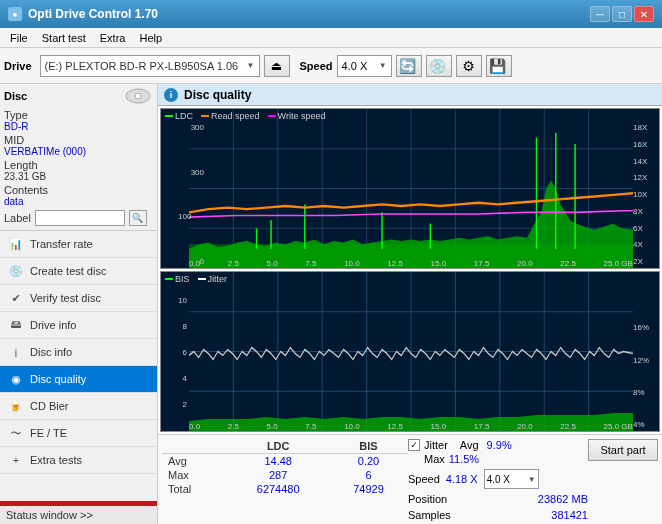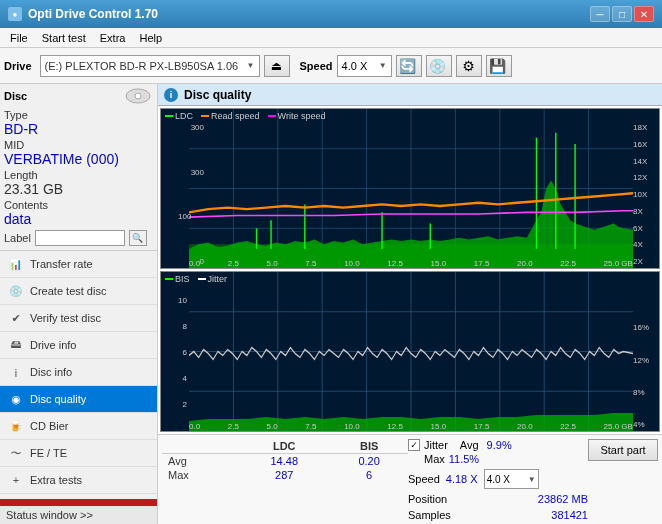--- a/index.html
+++ b/index.html
@@ -91,39 +91,39 @@
     .disc-section {
       border-bottom: 1px solid #ccc;
       padding: 4px;
     }
     .disc-header {
       display: flex; align-items: center; justify-content: space-between; margin-bottom: 4px;
     }
     .disc-title { font-size: 11px; font-weight: bold; }
     .disc-info-row { display: flex; justify-content: space-between; padding: 1px 0; flex-direction: column; }
     .disc-info-label { color: #333; font-size: 11px; }
-    .disc-info-value { color: #0000cc; font-size: 14px; }
+    .disc-info-value { color: #0000cc; font-size: 10px; }
     .disc-info-value.normal { color: #333; }
     .label-row { display: flex; align-items: center; gap: 4px; margin-top: 2px; }
     .label-input { border: 1px solid #999; height: 16px; width: 90px; font-size: 10px; }
 
     
     .nav-section { flex: 1; display: flex; flex-direction: column; }
     .nav-item {
       display: flex; align-items: center; gap: 6px;
       padding: 5px 8px; cursor: pointer; font-size: 11px; color: #333;
       border-bottom: 1px solid #ddd;
     }
     .nav-item.active { background: #0078d7; color: white; }
     .nav-item.active .nav-icon { color: white; }
     .nav-icon { width: 16px; height: 16px; display: flex; align-items: center; justify-content: center; font-size: 11px; color: #555; }
 
     
     .status-bar-left {
-      border-top: 7px solid #b91c1c;
+      border-top: 5px solid #b91c1c;
       background: #e8e8e8;
       padding: 3px 6px;
       font-size: 11px;
       cursor: pointer;
       color: #333;
     }
 
     
     .content { flex: 1; background: white; display: flex; flex-direction: column; overflow: hidden; }
 
@@ -500,20 +500,25 @@
             <tr>
               <td class="label">Avg</td>
               <td class="val">14.48</td>
               <td class="val">0.20</td>
             </tr>
             <tr>
               <td class="label">Max</td>
               <td class="val">287</td>
               <td class="val">6</td>
             </tr>
+            <tr>
+              <td class="label">Total</td>
+              <td class="val">6274480</td>
+              <td class="val">74929</td>
+            </tr>
           </tbody>
         </table>
       </div>
 
       <div class="stats-right">
 
         <div style="display:flex;flex-direction:column;gap:2px;">
           <div class="jitter-row">
             <div class="checkbox">✓</div>
             <span>Jitter</span>

